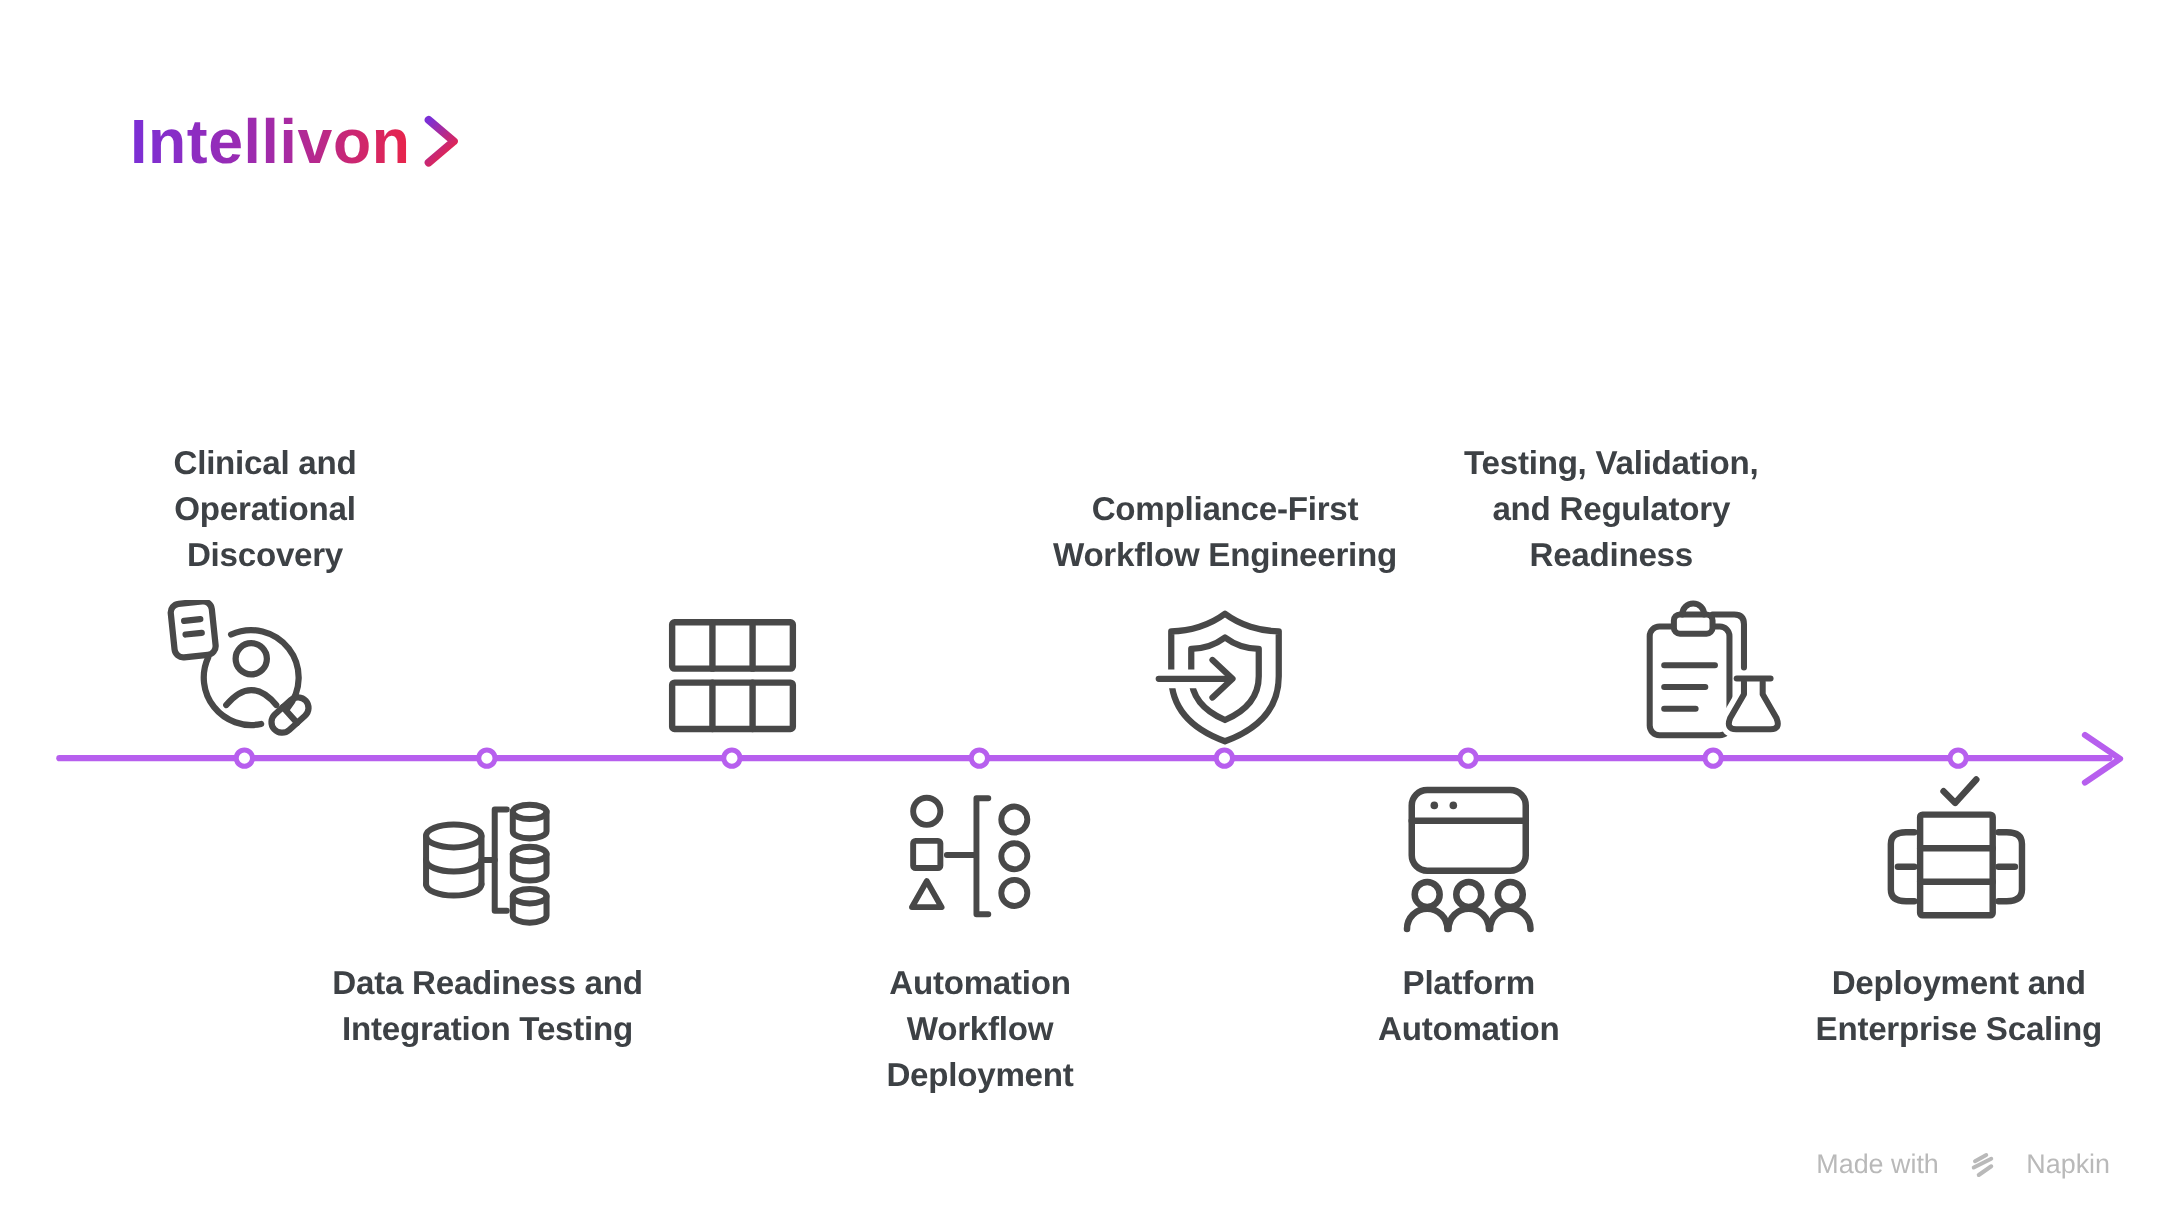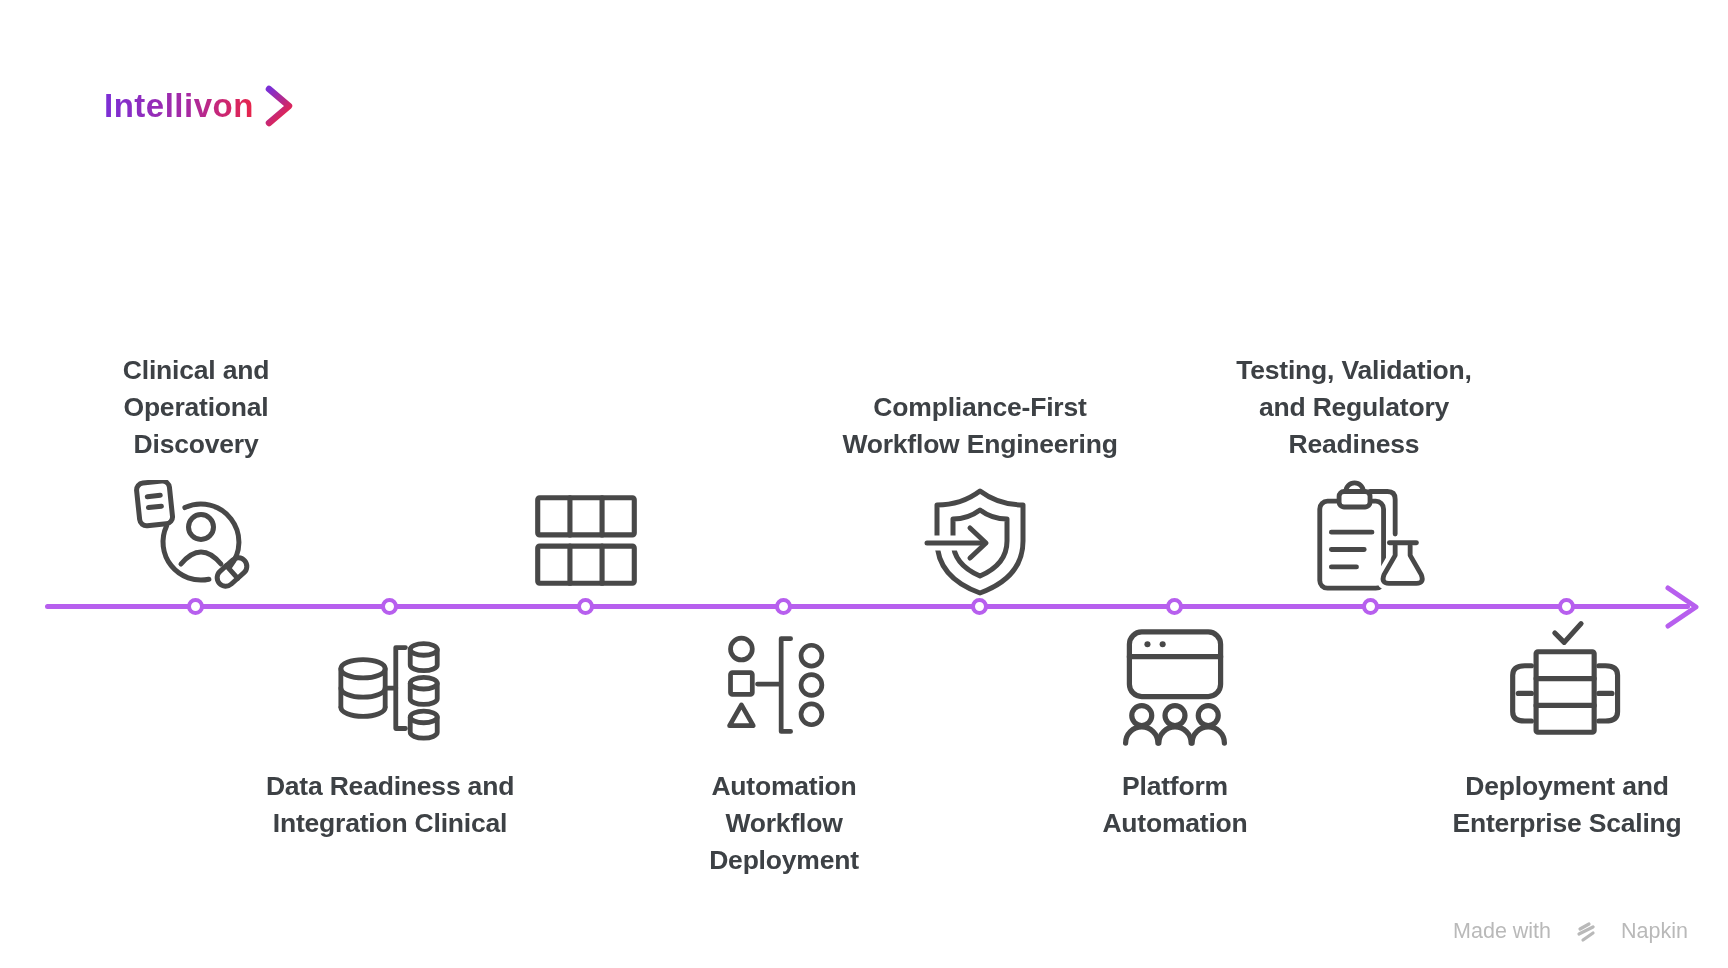--- a/index.html
+++ b/index.html
@@ -1,20 +1,20 @@
 <!DOCTYPE html>
 <html><head>
 <meta charset="utf-8">
 <style>
   html,body{margin:0;padding:0;background:#fff;}
   .canvas{position:relative;width:1728px;height:968px;background:#ffffff;overflow:hidden;
           font-family:"Liberation Sans",sans-serif;}
   
   .logo{position:absolute;left:104px;top:84px;display:flex;align-items:center;gap:8px;}
-  .logo-text{font-size:33px;font-weight:700;letter-spacing:.5px;
+  .logo-text{font-size:50px;font-weight:700;letter-spacing:.5px;
              background:linear-gradient(90deg,#7b2fd6 0%,#a62aa4 55%,#e92449 100%);
              -webkit-background-clip:text;background-clip:text;color:transparent;}
   
   .tl-line{position:absolute;left:45px;top:604px;width:1645px;height:5px;background:#b75fee;border-radius:3px;}
   .tl-arrow{position:absolute;left:1660px;top:585px;}
   .tl-node{position:absolute;top:598px;width:9px;height:9px;background:#fff;border:4px solid #b75fee;border-radius:50%;}
   
   .item-label{position:absolute;width:360px;margin-left:-180px;text-align:center;
               font-size:26.5px;font-weight:700;line-height:37px;color:#3d4145;
               white-space:pre-line;letter-spacing:-.2px;}
@@ -48,33 +48,33 @@
 
   <div class="tl-node" style="left:187px"></div>
   <div class="tl-node" style="left:381px"></div>
   <div class="tl-node" style="left:577px"></div>
   <div class="tl-node" style="left:775px"></div>
   <div class="tl-node" style="left:971px"></div>
   <div class="tl-node" style="left:1166px"></div>
   <div class="tl-node" style="left:1362px"></div>
   <div class="tl-node" style="left:1558px"></div>
 
-  <div class="item-label" style="left:196px;top:352px">Clinical and
+  <div class="item-label" style="left:212px;top:352px">Clinical and
 Operational
 Discovery</div>
   <div class="item-label" style="left:390px;top:768px">Data Readiness and
-Integration Clinical</div>
+Integration Testing</div>
   <div class="item-label" style="left:784px;top:768px">Automation
 Workflow
 Deployment</div>
   <div class="item-label" style="left:980px;top:389px">Compliance-First
 Workflow Engineering</div>
   <div class="item-label" style="left:1175px;top:768px">Platform
 Automation</div>
-  <div class="item-label" style="left:1354px;top:352px">Testing, Validation,
+  <div class="item-label" style="left:1289px;top:352px">Testing, Validation,
 and Regulatory
 Readiness</div>
   <div class="item-label" style="left:1567px;top:768px">Deployment and
 Enterprise Scaling</div>
 
   <svg class="icon" style="left:126px;top:480px" width="128" height="118" viewBox="0 0 128 118" fill="none" stroke="#484848" stroke-width="5" stroke-linecap="round" stroke-linejoin="round">
     <g transform="rotate(-6 28 23)">
       <rect x="12" y="2" width="33" height="43" rx="7"></rect>
       <path d="M22,16 H35 M22,27 H35"></path>
     </g>

